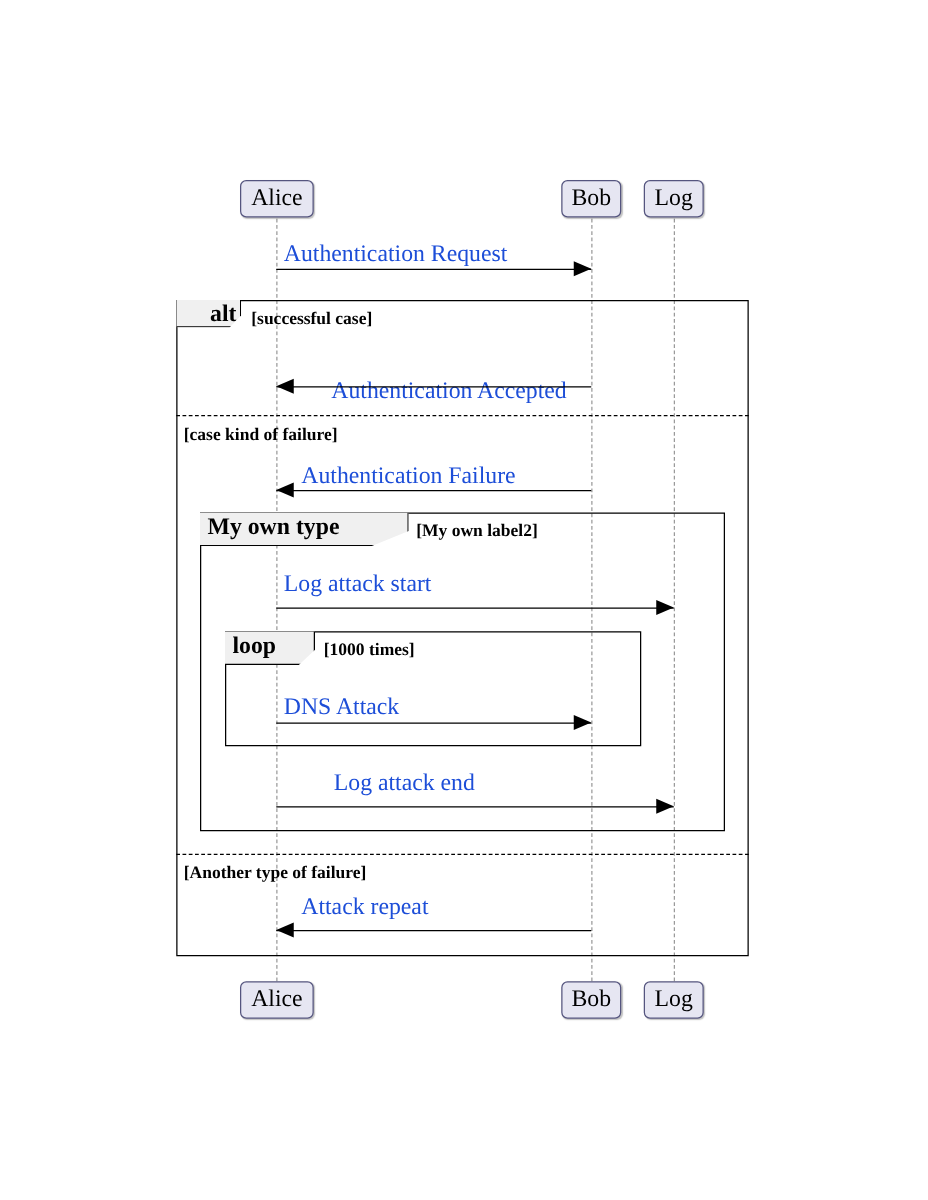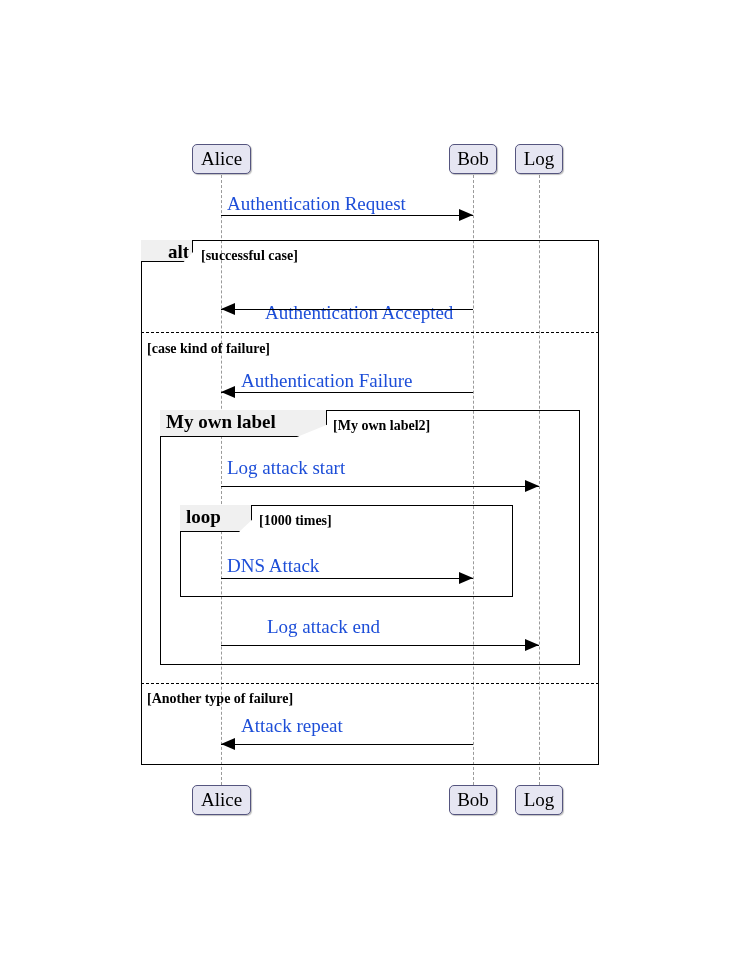--- a/index.html
+++ b/index.html
@@ -126,21 +126,21 @@
   <div class="arrowhead arrow-left" style="left:221px; top:303px;"></div>
 
   <div class="frag-divider" style="left:141px; top:332px; width:458px;"></div>
   <div class="frag-cond" style="left:147px; top:341px;">[case kind of failure]</div>
 
   <div class="msg-label" style="left:241px; top:370px;">Authentication Failure</div>
   <div class="msg-line" style="left:221px; top:392px; width:252px;"></div>
   <div class="arrowhead arrow-left" style="left:221px; top:386px;"></div>
 
   <div class="fragment" style="left:160px; top:410px; width:420px; height:255px;"></div>
-  <div class="frag-label" style="left:160px; top:410px; width:167px; height:27px;">My own label</div>
+  <div class="frag-label" style="left:160px; top:410px; width:167px; height:27px;">My own type</div>
   <div class="frag-cond" style="left:333px; top:418px;">[My own label2]</div>
 
   <div class="msg-label" style="left:227px; top:457px;">Log attack start</div>
   <div class="msg-line" style="left:221px; top:486px; width:318px;"></div>
   <div class="arrowhead arrow-right" style="left:525px; top:480px;"></div>
 
   <div class="fragment" style="left:180px; top:505px; width:333px; height:92px;"></div>
   <div class="frag-label" style="left:180px; top:505px; width:72px; height:27px;">loop</div>
   <div class="frag-cond" style="left:259px; top:513px;">[1000 times]</div>
 

